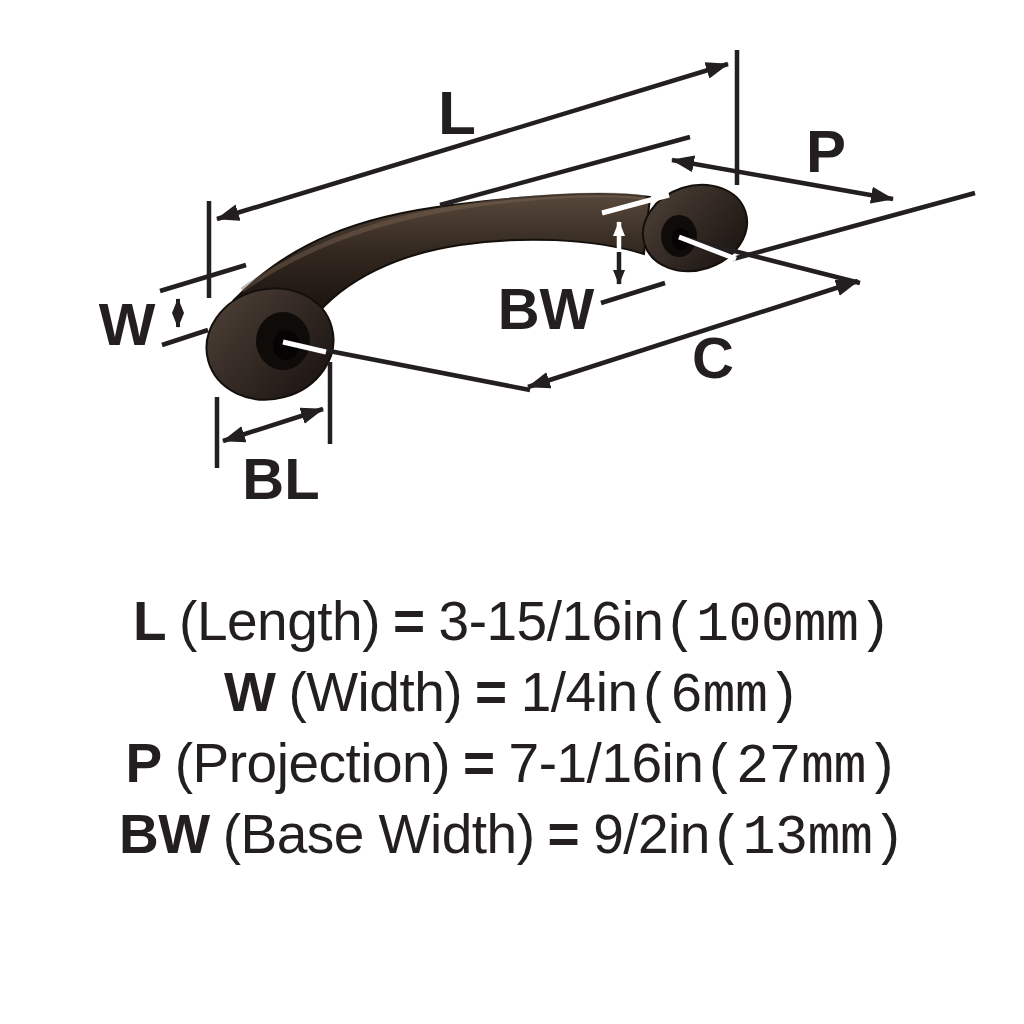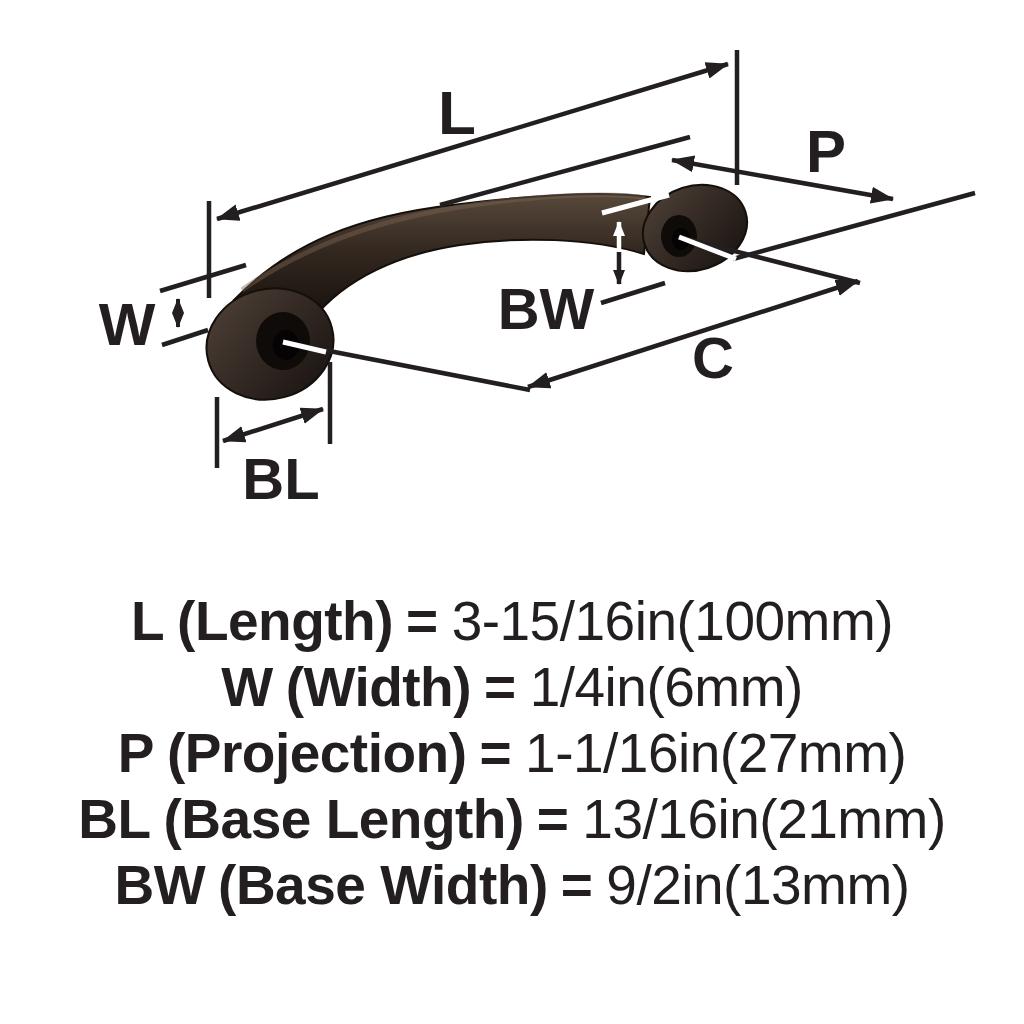--- a/index.html
+++ b/index.html
@@ -3,24 +3,24 @@
 <meta charset="utf-8">
 <style>
   html,body{margin:0;padding:0;background:#ffffff;}
   #stage{position:relative;width:1024px;height:1024px;background:#ffffff;overflow:hidden;
          font-family:"Liberation Sans", sans-serif;color:#231f20;}
   #diagram{position:absolute;left:0;top:0;width:1024px;height:565px;}
   .dim-label{font-family:"Liberation Sans", sans-serif;font-weight:bold;fill:#231f20;}
   #specs{position:absolute;left:0;top:588px;width:1024px;text-align:center;}
   .spec-row{font-size:55px;line-height:66px;letter-spacing:-0.5px;white-space:nowrap;}
   .spec-row .sym{font-weight:700;margin-right:13px;}
-  .spec-row .nm{font-weight:700;margin-right:13px;margin-top:20px;}
+  .spec-row .nm{font-weight:400;margin-right:13px;margin-top:20px;}
   .spec-row .eq{font-weight:700;margin-right:14px;}
   .spec-row .val{font-weight:400;}
-  .spec-row .met{font-weight:400;}
+  .spec-row .met{font-weight:400;font-family:Liberation Mono, monospace;}
 </style>
 </head>
 <body>
 
 <div id="stage">
 
   <svg id="diagram" viewBox="0 0 1024 565">
     <defs>
       <marker id="ah" markerUnits="userSpaceOnUse" markerWidth="24" markerHeight="17" refX="22" refY="8.5" orient="auto-start-reverse">
         <path d="M0,0 L23,8.5 L0,17 Z" fill="#231f20"></path>
@@ -115,23 +115,20 @@
   </svg>
 
   <div id="specs">
     <div class="spec-row">
       <span class="sym">L</span><span class="nm">(Length)</span><span class="eq">=</span><span class="val">3-15/16in</span><span class="met">(100mm)</span>
     </div>
     <div class="spec-row">
       <span class="sym">W</span><span class="nm">(Width)</span><span class="eq">=</span><span class="val">1/4in</span><span class="met">(6mm)</span>
     </div>
     <div class="spec-row">
-      <span class="sym">P</span><span class="nm">(Projection)</span><span class="eq">=</span><span class="val">1-1/16in</span><span class="met">(27mm)</span>
-    </div>
-    <div class="spec-row">
-      <span class="sym">BL</span><span class="nm">(Base Length)</span><span class="eq">=</span><span class="val">13/16in</span><span class="met">(21mm)</span>
+      <span class="sym">P</span><span class="nm">(Projection)</span><span class="eq">=</span><span class="val">7-1/16in</span><span class="met">(27mm)</span>
     </div>
     <div class="spec-row">
       <span class="sym">BW</span><span class="nm">(Base Width)</span><span class="eq">=</span><span class="val">9/2in</span><span class="met">(13mm)</span>
     </div>
   </div>
 
 </div>
 
 </body></html>

